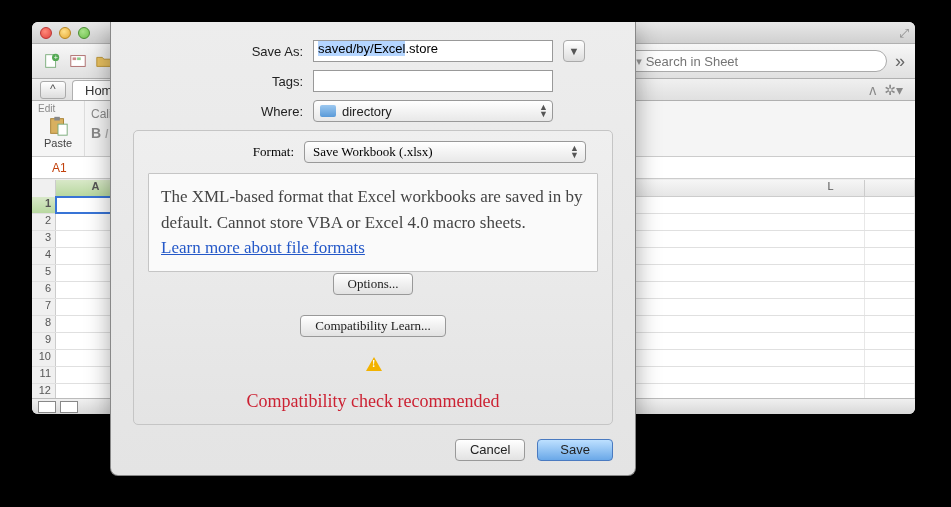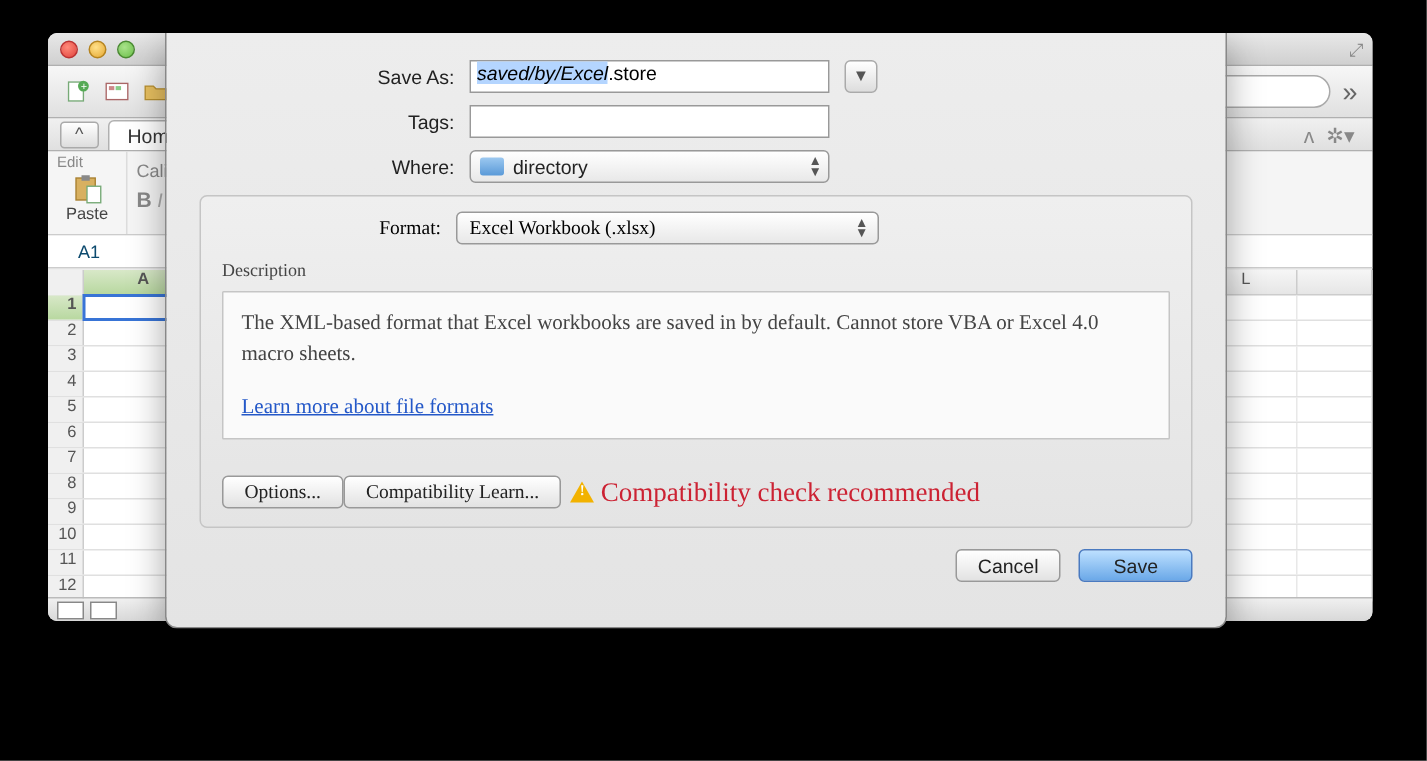--- a/index.html
+++ b/index.html
@@ -195,21 +195,21 @@
     height: 22px;
     background: #fff;
     border-bottom: 1px solid #ccc;
     display: flex;
     align-items: center;
     padding-left: 20px;
   }
   .cellref-box {
     width: 82px;
     font-size: 12px;
-    color: #0c4a6e;
+    color: #c2410c;
   }
 
   .sheet-area {
     position: absolute;
     top: 158px;
     left: 0; right: 0; bottom: 16px;
     background: #fff;
     display: flex;
   }
   .col-hdr-row {
@@ -260,27 +260,27 @@
   }
   .view-btn { width: 18px; height: 12px; border: 1px solid #888; background: #fff; }
   .scroll-nav { margin-left: 40px; display: flex; gap: 0; }
   .scroll-nav div { width: 14px; height: 12px; border: 1px solid #aaa; background: #e8e8e8; font-size: 9px; text-align: center; line-height: 10px; color: #666; }
 
   
   .dialog {
     position: absolute;
     top: 22px;
     left: 110px;
-    width: 708px;
+    width: 526px;
     background: linear-gradient(#ededed, #e4e4e4);
     border: 1px solid #888;
     border-top: none;
     border-radius: 0 0 8px 8px;
     box-shadow: 0 8px 24px rgba(0,0,0,0.35);
-    padding: 18px 22px 30px 22px;
+    padding: 18px 22px 14px 22px;
   }
   .form-row {
     display: flex;
     align-items: center;
     margin-bottom: 8px;
   }
   .form-label {
     width: 180px;
     text-align: right;
     padding-right: 10px;
@@ -290,21 +290,20 @@
   .text-input {
     width: 240px;
     height: 22px;
     border: 1px solid #999;
     background: #fff;
     padding: 0 4px;
     font-size: 13px;
   }
   .text-input .sel {
     background: #b4d5ff;
-    font-style: italic;
   }
   .expand-btn {
     width: 22px; height: 22px;
     border: 1px solid #aaa;
     border-radius: 4px;
     background: linear-gradient(#fff, #ddd);
     margin-left: 10px;
     font-size: 11px;
     text-align: center;
     line-height: 20px;
@@ -369,35 +368,35 @@
   }
   .format-popup .arrows {
     position: absolute; right: 6px; font-size: 9px; line-height: 7px; color: #555;
   }
   .desc-label { font-size: 12px; color: #444; margin-bottom: 6px; }
   .desc-box {
     background: #fafafa;
     border: 1px solid #c5c5c5;
     border-radius: 1px;
     padding: 10px 12px;
-    font-size: 14px;
+    font-size: 17px;
     color: #444;
     line-height: 1.5;
   }
   .desc-box a {
     color: #2458c8;
     text-decoration: underline;
     display: inline-block;
-    margin-top: 14px;
   }
   .opt-row {
     display: flex;
     align-items: center;
-    gap: 0;
-    margin-top: 24px;
+    gap: 20px;
+    margin-top: 1px;
+    flex-direction: column;
   }
   .mac-btn {
     height: 22px;
     padding: 0 14px;
     background: linear-gradient(#fff, #e2e2e2);
     border: 1px solid #999;
     border-radius: 4px;
     font-size: 13px;
     color: #222;
     display: inline-flex;
@@ -722,25 +721,24 @@
       <span class="folder-icon"></span>
       <span>directory</span>
       <span class="arrows">▲<br>▼</span>
     </div>
   </div>
 
   <div class="format-section">
     <div class="format-row">
       <div class="format-label">Format:</div>
       <div class="format-popup">
-        <span>Excel Workbook (.xlsx)</span>
+        <span>Save Workbook (.xlsx)</span>
         <span class="arrows">▲<br>▼</span>
       </div>
     </div>
-    <div class="desc-label">Description</div>
     <div class="desc-box">
       <span>The XML-based format that Excel workbooks are saved in by default. Cannot store VBA or Excel 4.0 macro sheets.</span><br>
       <a href="#">Learn more about file formats</a>
     </div>
     <div class="opt-row">
       <div class="mac-btn">Options...</div>
       <div class="mac-btn">Compatibility Learn...</div>
       <span class="warn-icon"></span>
       <span class="compat-text">Compatibility check recommended</span>
     </div>

